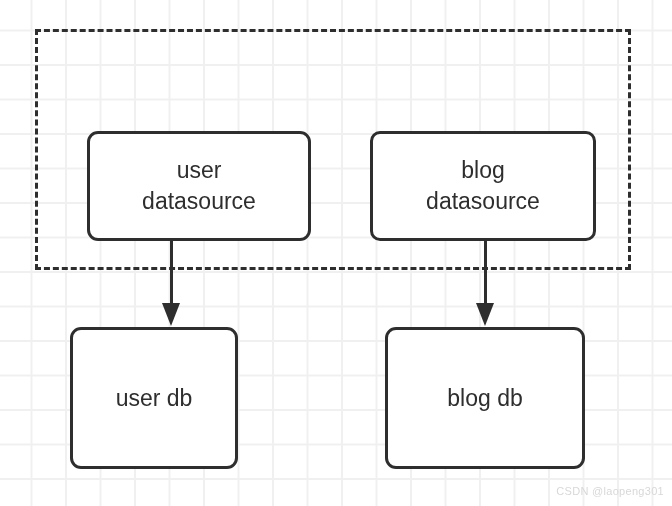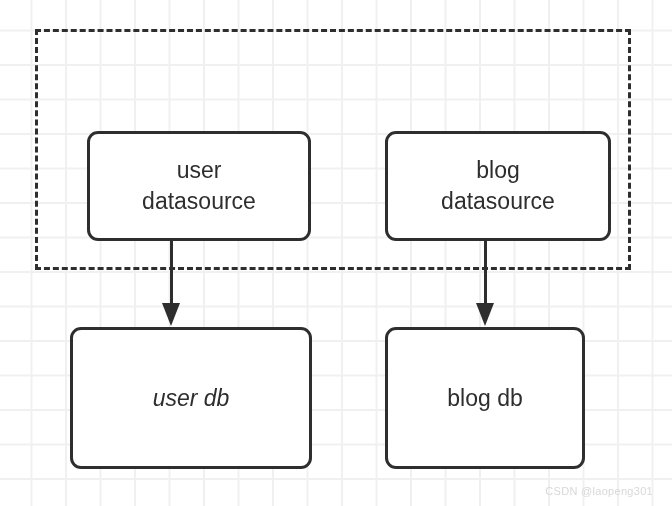--- a/index.html
+++ b/index.html
@@ -54,22 +54,22 @@
     align-items: center;
     justify-content: center;
     text-align: center;
     color: #2e2e2e;
     font-size: 23px;
     line-height: 31px;
   }
   .node .node-text { display: block; white-space: pre-line; }
 
   #node-user-datasource { left: 59px;  top: 131px; width: 224px; height: 110px; margin-left: 28px; }
-  #node-blog-datasource { left: 385px; top: 131px; width: 226px; height: 110px; }
-  #node-user-db         { left: 70px;  top: 327px; width: 242px; height: 142px; font-style: italic; }
+  #node-blog-datasource { left: 370px; top: 131px; width: 226px; height: 110px; border-radius: 10px; }
+  #node-user-db         { left: 70px;  top: 327px; width: 168px; height: 142px; }
   #node-blog-db         { left: 385px; top: 327px; width: 200px; height: 142px; text-align: center; }
 
   
   .arrow { position: absolute; }
   .arrow-line {
     position: absolute;
     width: 3px;
     background: #2e2e2e;
   }
   .arrow-head {
@@ -81,21 +81,21 @@
     border-top: 23px solid #2e2e2e;
   }
   #arrow-user .arrow-line { left: 170px; top: 241px; height: 65px; }
   #arrow-user .arrow-head { left: 162px; top: 303px; }
   #arrow-blog .arrow-line { left: 484px; top: 241px; height: 65px; }
   #arrow-blog .arrow-head { left: 476px; top: 303px; }
 
   
   .watermark {
     position: absolute;
-    right: 19px;
+    right: 8px;
     bottom: 9px;
     font-size: 11px;
     color: #d8d8d8;
     letter-spacing: 0.3px;
     white-space: nowrap;
   }
 </style>
 </head>
 <body>
 

